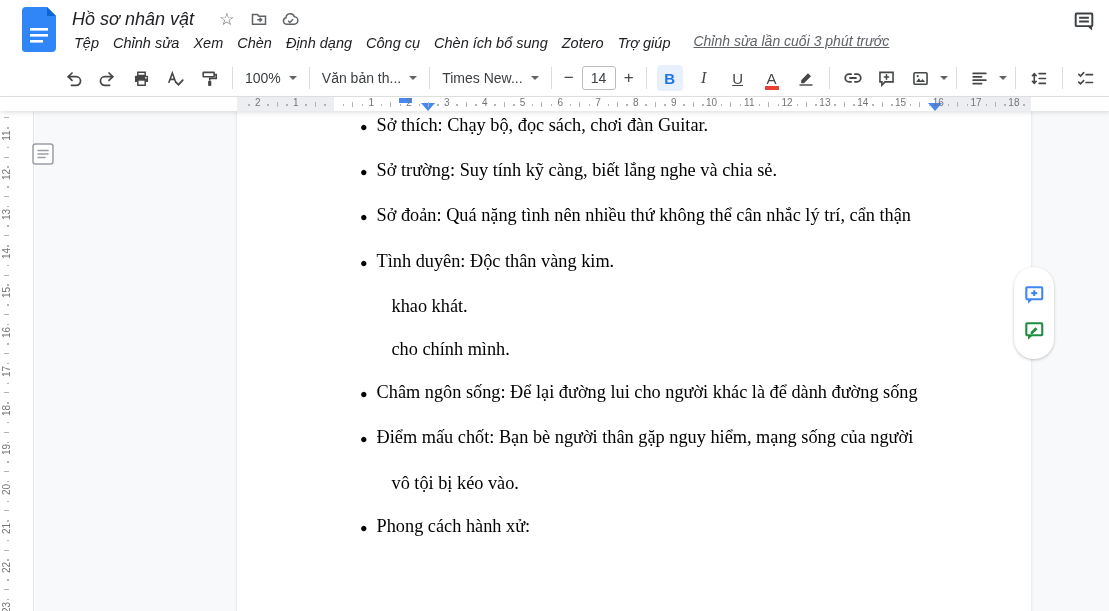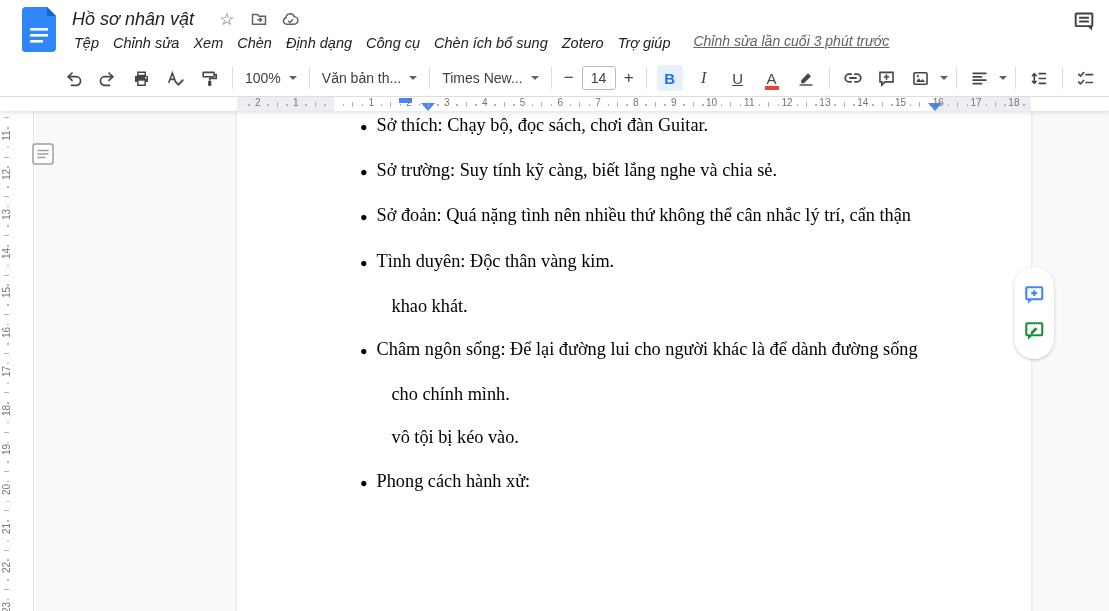--- a/index.html
+++ b/index.html
@@ -410,22 +410,23 @@
     </div>
 
   <div class="canvas">
     <div class="page" style="left:202px; top:0;">
       <div class="doc-content">
           <div class="doc-line"><span class="bullet">●</span><span class="ltext">Sở thích: Chạy bộ, đọc sách, chơi đàn Guitar.</span></div>
           <div class="doc-line"><span class="bullet">●</span><span class="ltext">Sở trường: Suy tính kỹ càng, biết lắng nghe và chia sẻ.</span></div>
           <div class="doc-line"><span class="bullet">●</span><span class="ltext">Sở đoản: Quá nặng tình nên nhiều thứ không thể cân nhắc lý trí, cẩn thận</span></div>
           <div class="doc-line"><span class="bullet">●</span><span class="ltext">Tình duyên: Độc thân vàng kim.</span></div>
           <div class="doc-line cont"><span class="ltext">khao khát.</span></div>
+          <div class="doc-line cont"><span class="ltext">cho chính mình.</span></div>
           <div class="doc-line"><span class="bullet">●</span><span class="ltext">Châm ngôn sống: Để lại đường lui cho người khác là để dành đường sống</span></div>
-          <div class="doc-line cont"><span class="ltext">cho chính mình.</span></div>
+          <div class="doc-line"><span class="bullet">●</span><span class="ltext">Điểm mấu chốt: Bạn bè người thân gặp nguy hiểm, mạng sống của người</span></div>
           <div class="doc-line cont"><span class="ltext">vô tội bị kéo vào.</span></div>
           <div class="doc-line"><span class="bullet">●</span><span class="ltext">Phong cách hành xử:</span></div>
         </div>
     </div>
   </div>
 
   <div class="outline-btn">
     <svg width="22" height="22" viewBox="0 0 22 22">
       <rect x="1" y="1" width="20" height="20" rx="2.5" fill="#fff" stroke="#9aa0a6" stroke-width="1.5"></rect>
       <path d="M6 7.5 h10 M6 11 h10 M6 14.5 h7" stroke="#9aa0a6" stroke-width="1.6" stroke-linecap="round"></path>

